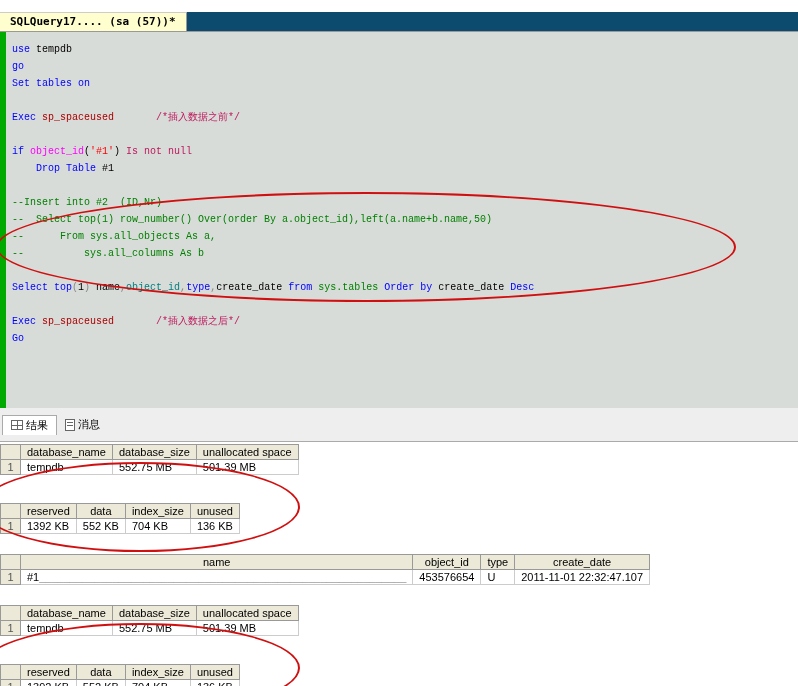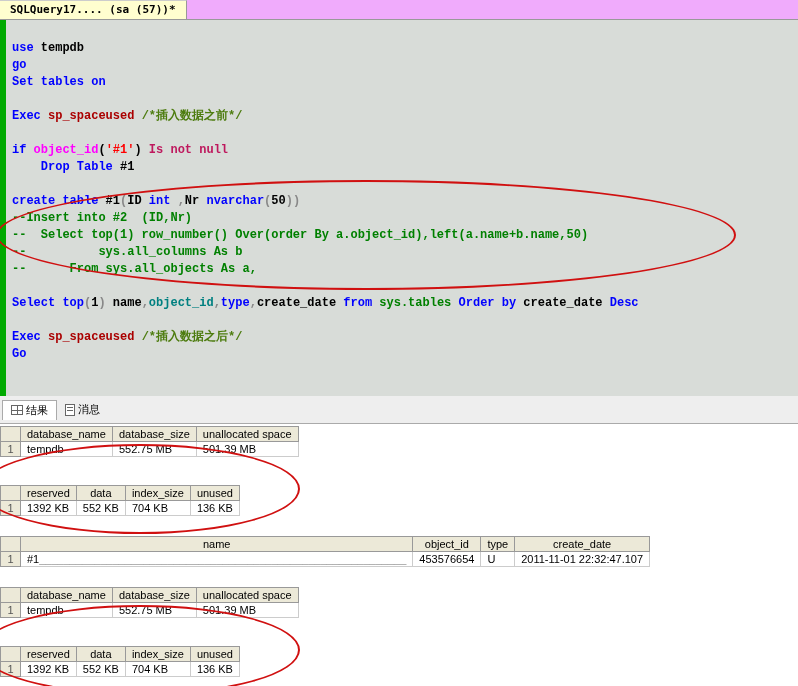--- a/index.html
+++ b/index.html
@@ -1,31 +1,31 @@
 <!DOCTYPE html>
 <html><head>
 <meta charset="utf-8">
 <style>
 * { box-sizing: border-box; margin: 0; padding: 0; }
 body { font-family: "Courier New", monospace; font-size: 12px; background: #fff; width: 798px; height: 686px; overflow: hidden; position: relative; }
-.tab-bar { background: #f0abfc; height: 20px; display: flex; border-bottom: 1px solid #999; font-family: Consolas, monospace; }
+.tab-bar { background: #0c4a6e; height: 20px; display: flex; border-bottom: 1px solid #999; font-family: Consolas, monospace; margin-top: 12px; }
 .tab { padding: 2px 10px; border-right: 1px solid #999; background: #f0f0f0; border-top: 1px solid #ccc; cursor: pointer; font-size: 11px; }
 .tab.active { background: #fffecf; font-weight: bold; }
-.editor { background: #d8dcd8; padding: 20px 6px; font-family: Consolas, "Courier New", monospace; font-size: 12px; line-height: 17px; position: relative; height: 376px; border-left: 6px solid #0a0; font-weight: bold; }
+.editor { background: #d8dcd8; padding: 9px 6px; font-family: Consolas, "Courier New", monospace; font-size: 10px; line-height: 17px; position: relative; height: 376px; border-left: 6px solid #0a0; }
 .editor-line { white-space: pre; }
 .kw   { color: #0000ff; }
 .sp   { color: #aa0000; }
 .str  { color: #ff0000; }
 .fn   { color: #ff00ff; }
-.cm   { color: #4d7c0f; }
+.cm   { color: #be185d; margin-left: 36px; }
 .id   { color: #008080; }
 .sys  { color: #008000; text-align: center; }
 .com2 { color: #008000; }
 .ellipse { position: absolute; border: 2px solid #d01010; border-radius: 50%; pointer-events: none; }
-.results-toolbar { background: #eee; border-bottom: 1px solid #aaa; display: flex; font-family: Tahoma, sans-serif; font-size: 11px; height: 28px; align-items: center; padding-left: 2px; }
+.results-toolbar { background: #eee; border-bottom: 1px solid #aaa; display: flex; font-family: Tahoma, sans-serif; font-size: 11px; height: 34px; align-items: center; padding-left: 2px; }
 .rtab { padding: 2px 8px; display: flex; align-items: center; gap: 3px; cursor: pointer; }
 .rtab.active { background: #fff; border: 1px solid #aaa; border-bottom: none; }
 .grid-icon { width: 12px; height: 10px; background: linear-gradient(#fff,#fff); border: 1px solid #666; position: relative; }
 .grid-icon::before { content:""; position:absolute; left:0; right:0; top:4px; border-top:1px solid #666;}
 .grid-icon::after { content:""; position:absolute; top:0; bottom:0; left:5px; border-left:1px solid #666;}
 .msg-icon { width:10px; height:12px; border:1px solid #666; background:#fff; position:relative;}
 .msg-icon::before{content:"";position:absolute;left:1px;right:1px;top:2px;border-top:1px solid #666;}
 .msg-icon::after{content:"";position:absolute;left:1px;right:1px;top:5px;border-top:1px solid #666;}
 
 .results-area { background: #fff; font-family: Tahoma, sans-serif; font-size: 11px; position: relative; }
@@ -46,25 +46,24 @@
 <div class="editor">
 <div class="editor-line"><span class="kw">use</span><span> tempdb</span></div>
 <div class="editor-line"><span class="kw">go</span></div>
 <div class="editor-line"><span class="kw">Set tables on</span></div>
 <div class="editor-line">&nbsp;</div>
 <div class="editor-line"><span class="kw">Exec</span><span class="sp"> sp_spaceused </span><span class="cm">/*插入数据之前*/</span></div>
 <div class="editor-line">&nbsp;</div>
 <div class="editor-line"><span class="kw">if</span><span class="fn"> object_id</span><span>(</span><span class="str">'#1'</span><span>)</span><span style="color:#be185d"> Is not null</span></div>
 <div class="editor-line"><span class="kw">    Drop Table</span><span> #1</span></div>
 <div class="editor-line">&nbsp;</div>
-<div class="editor-line"><span class="kw">create table</span><span> #1</span><span style="color:#888">(</span><span>ID </span><span class="kw">int</span><span style="color:#888"> ,</span><span>Nr </span><span class="kw">nvarchar</span><span style="color:#888">(</span><span>50</span><span style="color:#888">))</span></div>
 <div class="editor-line"><span class="com2">--Insert into #2  (ID,Nr)</span></div>
 <div class="editor-line"><span class="com2">--  Select top(1) row_number() Over(order By a.object_id),left(a.name+b.name,50)</span></div>
+<div class="editor-line"><span class="com2">--      From sys.all_objects As a,</span></div>
 <div class="editor-line"><span class="com2">--          sys.all_columns As b</span></div>
-<div class="editor-line"><span class="com2">--      From sys.all_objects As a,</span></div>
 <div class="editor-line">&nbsp;</div>
 <div class="editor-line"><span class="kw">Select top</span><span style="color:#888">(</span><span>1</span><span style="color:#888">)</span><span> name</span><span style="color:#888">,</span><span class="id">object_id</span><span style="color:#888">,</span><span class="kw">type</span><span style="color:#888">,</span><span>create_date </span><span class="kw">from</span><span class="sys"> sys.tables </span><span class="kw">Order by</span><span> create_date </span><span class="kw">Desc</span></div>
 <div class="editor-line">&nbsp;</div>
 <div class="editor-line"><span class="kw">Exec</span><span class="sp"> sp_spaceused </span><span class="cm">/*插入数据之后*/</span></div>
 <div class="editor-line"><span class="kw">Go</span></div>
 
 <div class="ellipse" style="left:-10px; top:160px; width:740px; height:110px;"></div>
 </div>
 
 <div class="results-toolbar">

